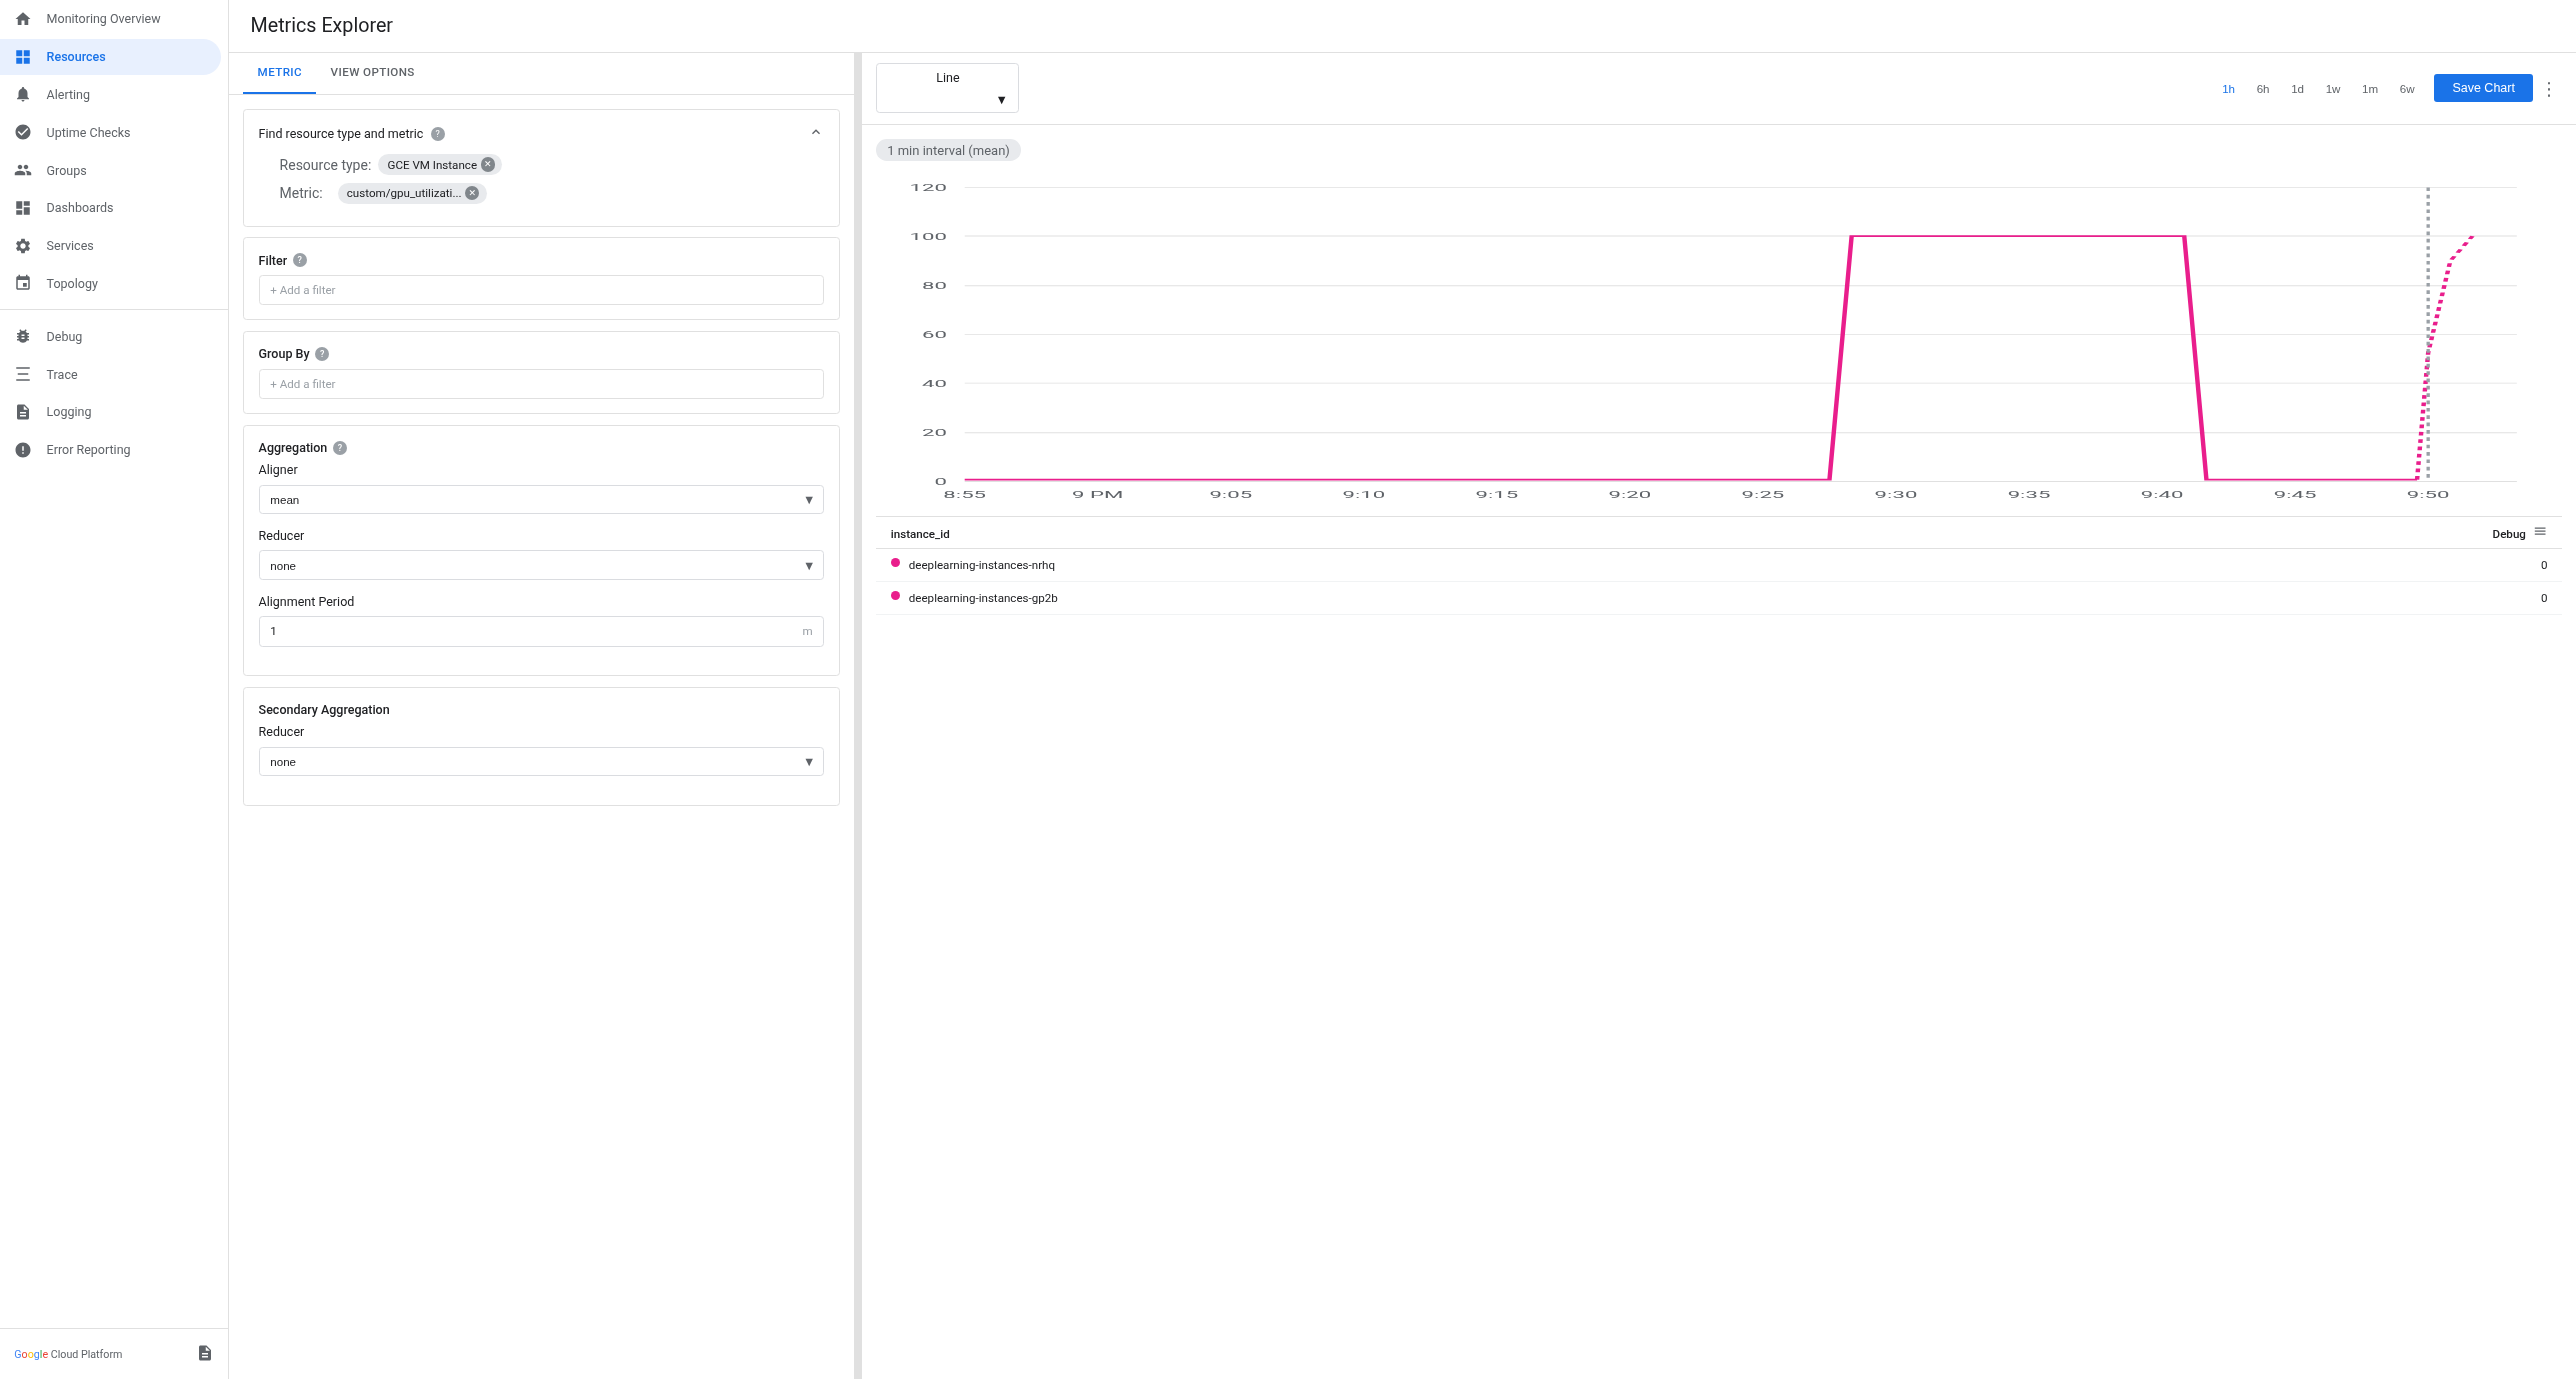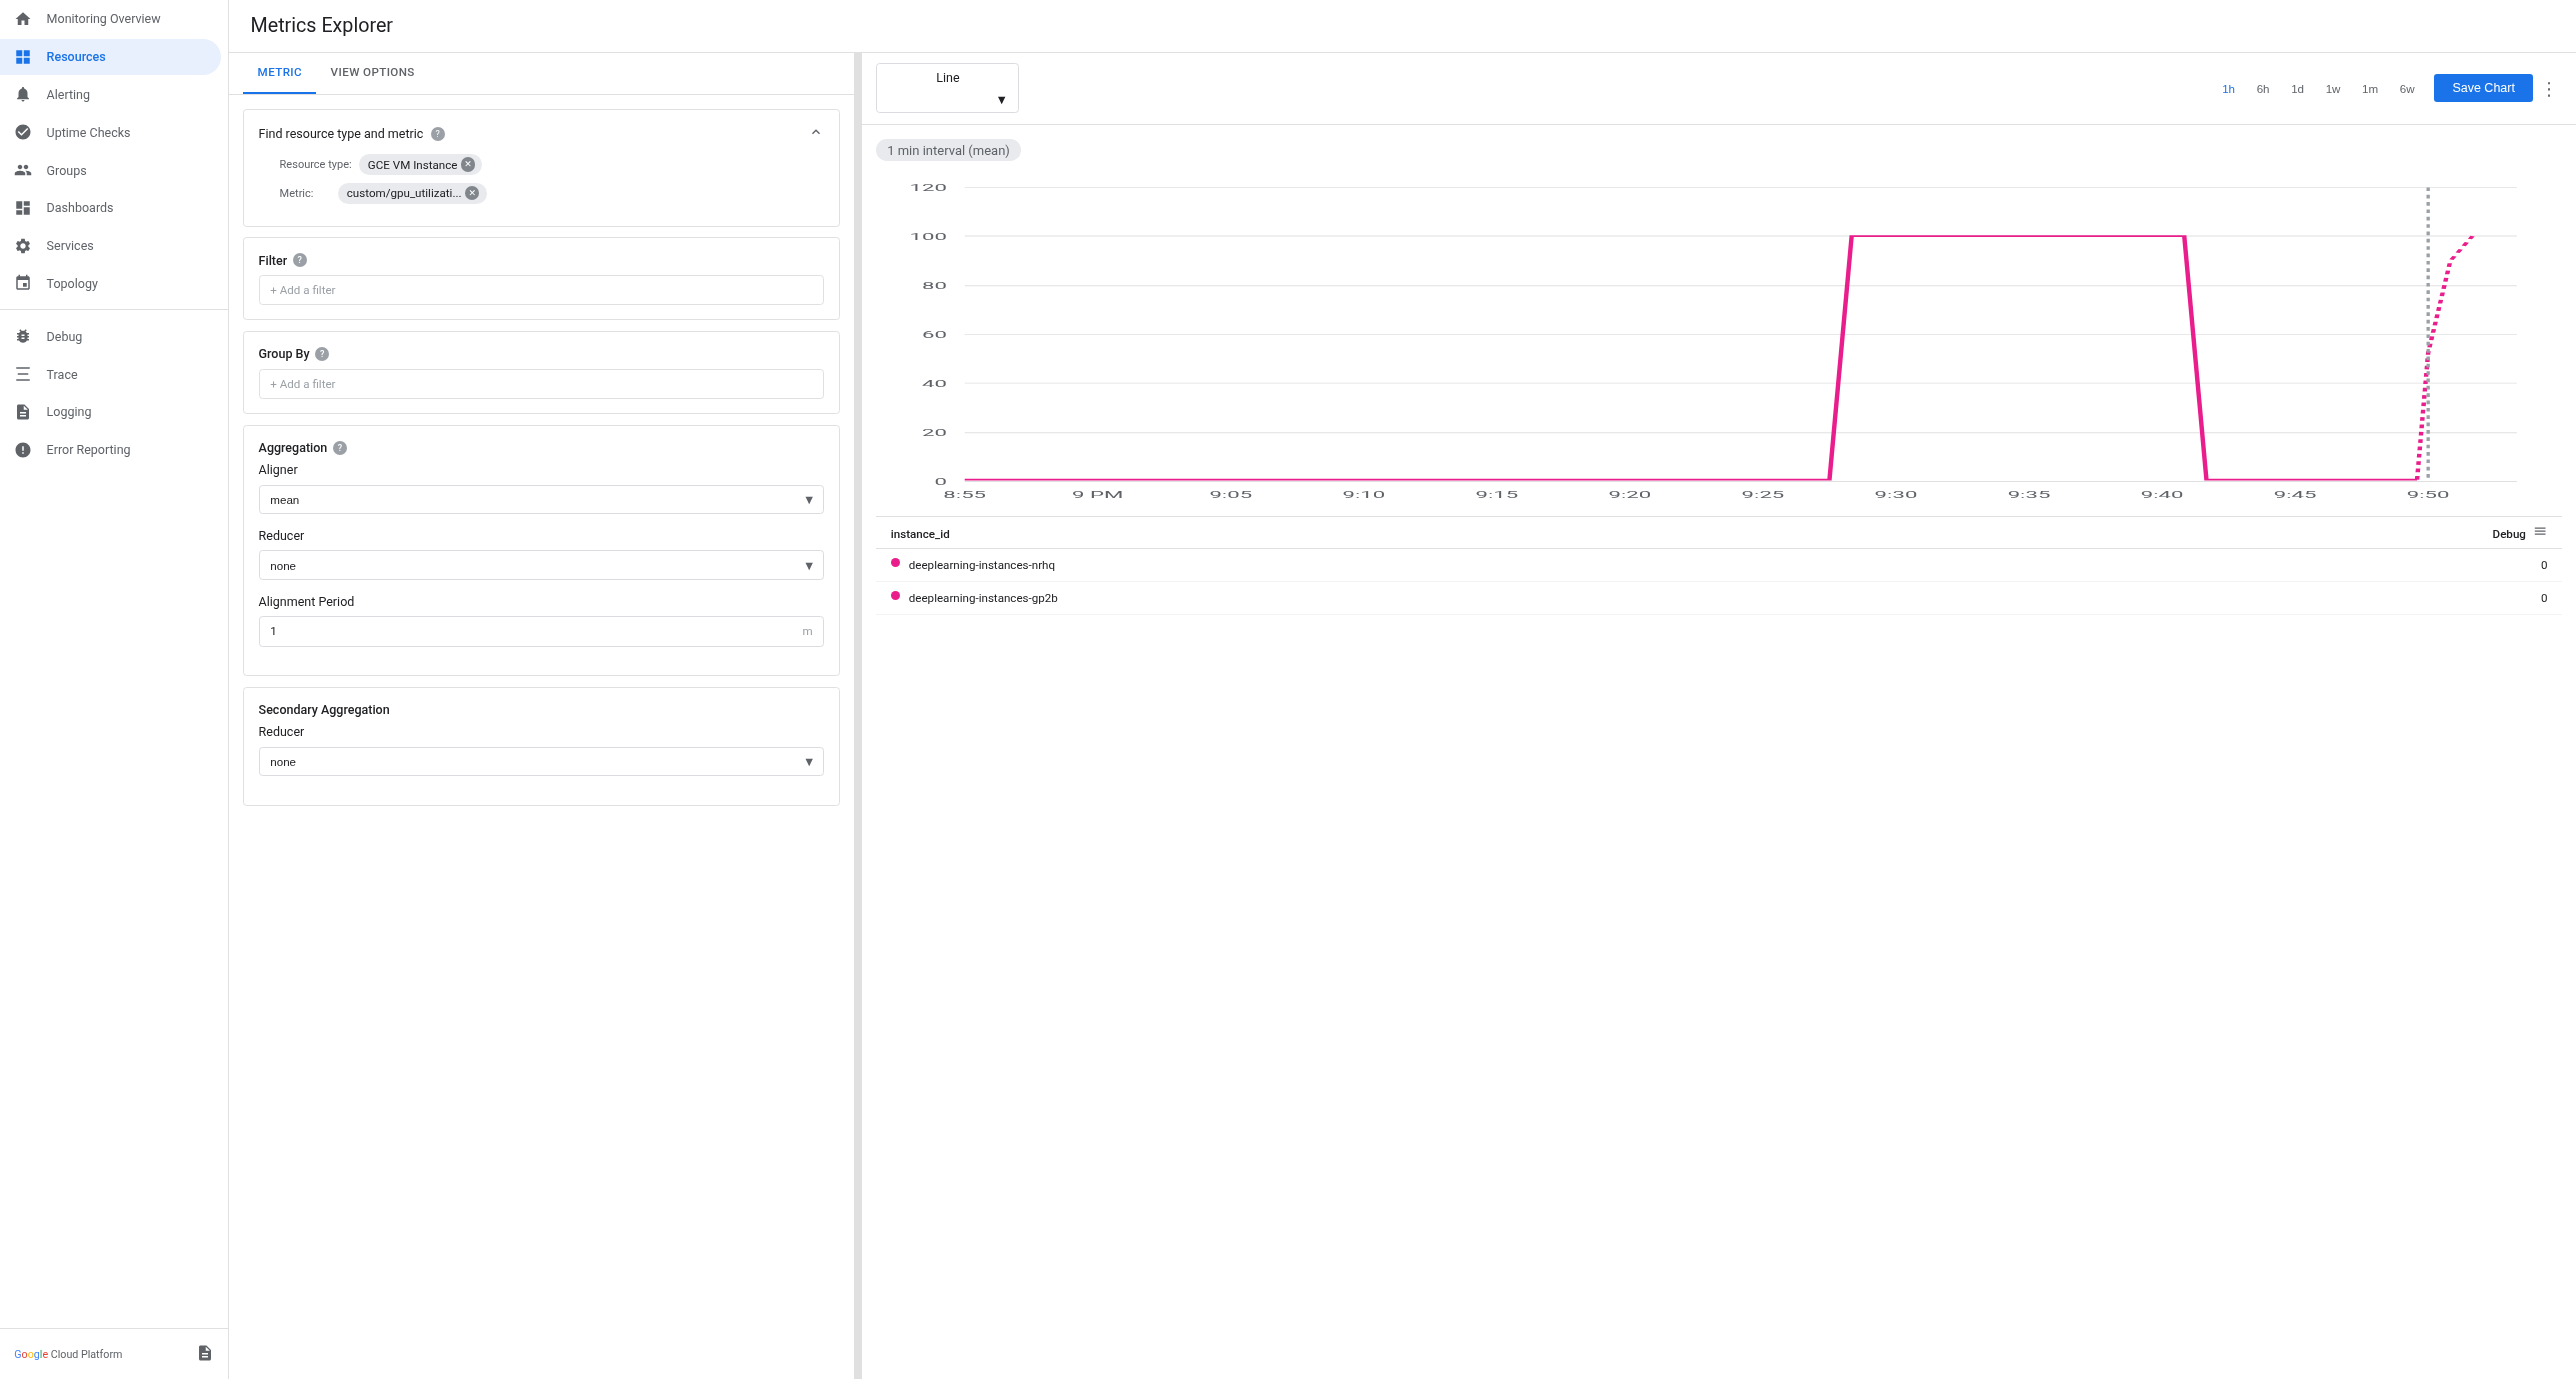--- a/index.html
+++ b/index.html
@@ -139,21 +139,21 @@
 
     .filter-row {
       display: flex;
       align-items: center;
       gap: 7.2px;
       margin-bottom: 7.2px;
       flex-wrap: wrap;
     }
     .filter-label {
       color: #5f6368;
-      font-size: 11px;
+      font-size: 14px;
       min-width: 72px;
       padding-left: 21px;
     }
 
     .add-filter-input {
       width: 100%;
       border: 0.9px solid #e0e0e0;
       border-radius: 3.6px;
       padding: 7.2px 10.7px;
       font-size: 11.6px;

